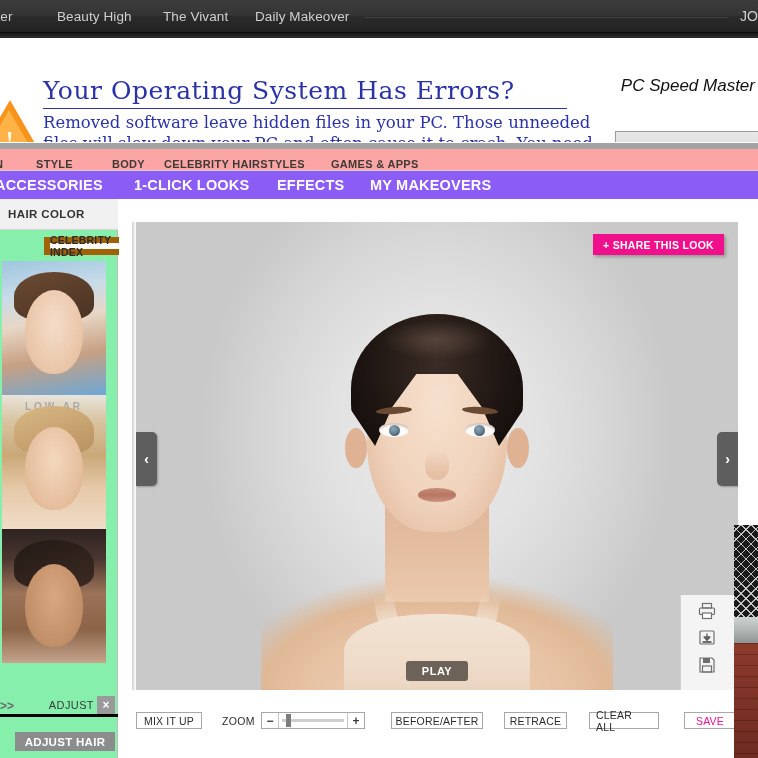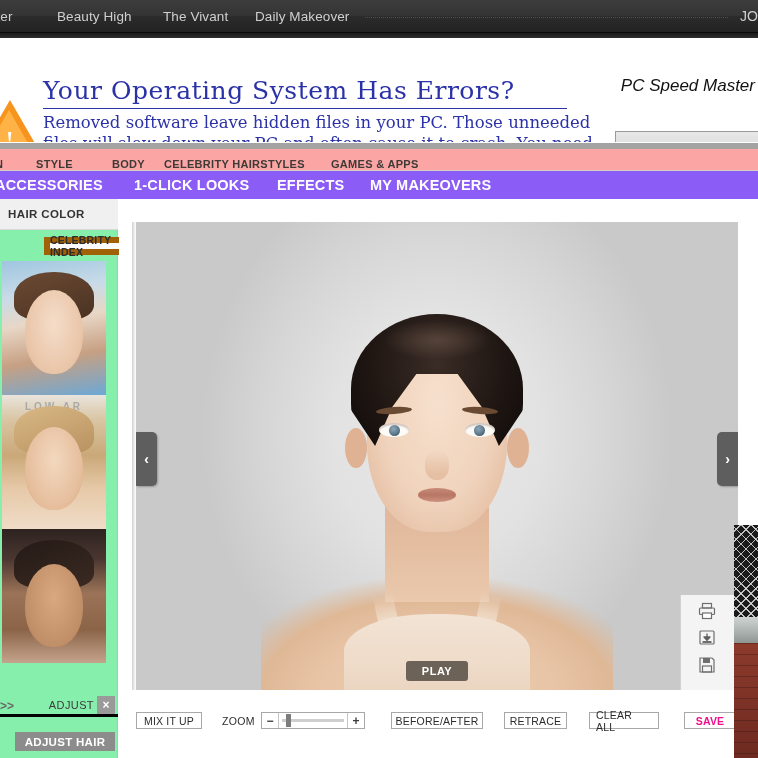--- a/index.html
+++ b/index.html
@@ -397,21 +397,21 @@
     border: 1px solid #a8a8a8;
     background: #ffffff;
     display: flex; align-items: center; justify-content: center;
     font-size: 10.5px; color: #2c2c2c; letter-spacing: 0.2px;
     padding: 0 6px; cursor: pointer;
   }
   .b-mix     { left: 17px;  width: 66px; }
   .b-before  { left: 272px; width: 92px; }
   .b-retrace { left: 385px; width: 63px; }
   .b-clear   { left: 470px; width: 70px; }
-  .b-save    { left: 565px; width: 52px; color: #f0108c; font-weight: bold; }
+  .b-save    { left: 565px; width: 52px; color: #f0108c; font-weight: normal; }
   .zoom-label {
     position: absolute; left: 103px; top: 11px;
     font-size: 10.5px; color: #2c2c2c; letter-spacing: 0.3px;
   }
   .zoom-ctl {
     position: absolute; left: 142px; top: 8px;
     width: 104px; height: 17px;
     border: 1px solid #a8a8a8; background: #fff;
     display: flex; align-items: center;
   }
@@ -565,20 +565,21 @@
       <div class="p-nose"></div>
       <div class="p-lips"></div>
       <div class="p-chin"></div>
     </div>
 
     <div class="nav-arrow left">‹</div>
     <div class="nav-arrow right">›</div>
     <div class="play-btn">PLAY</div>
   </div>
 
+  <div class="share-tab">+ SHARE THIS LOOK</div>
 
   <div class="tool-strip">
     <div class="tool-btn tb0">
       <span>
         <svg width="20" height="18" viewBox="0 0 20 18">
           <rect x="5.5" y="1.5" width="9" height="4.5" fill="none" stroke="#6e6e6e" stroke-width="1.2"></rect>
           <rect x="2.5" y="6" width="15" height="6.5" rx="1" fill="none" stroke="#6e6e6e" stroke-width="1.2"></rect>
           <rect x="5.5" y="11" width="9" height="5.5" fill="#fff" stroke="#6e6e6e" stroke-width="1.2"></rect>
         </svg>
       </span>

